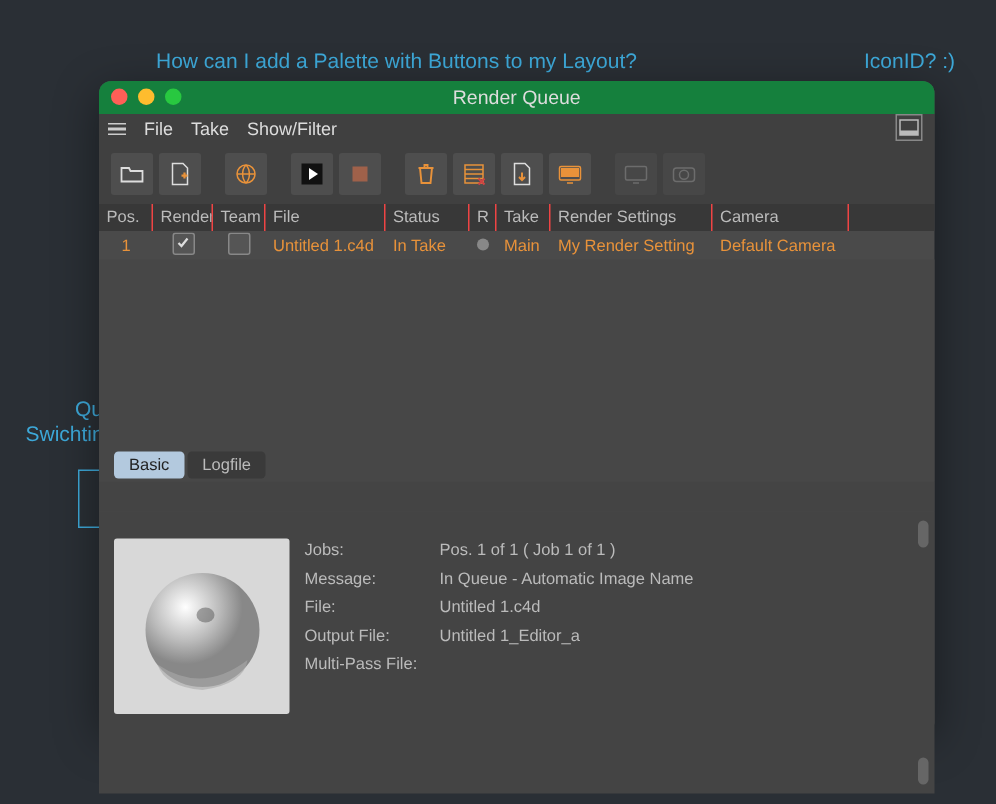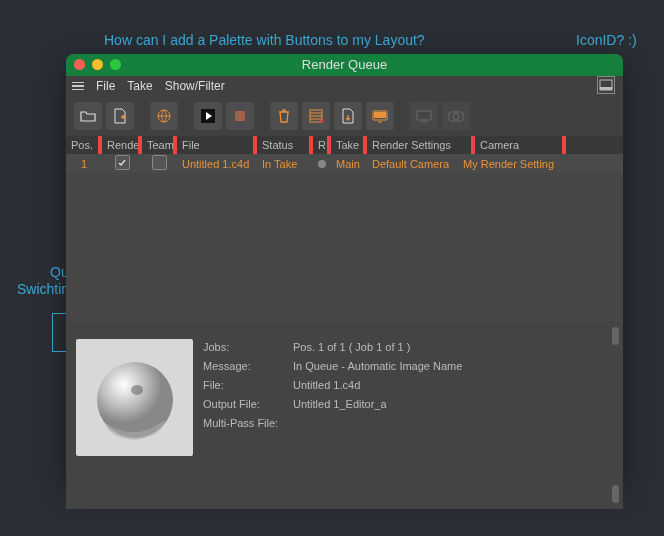--- a/index.html
+++ b/index.html
@@ -9,21 +9,21 @@
 .titlebar{height:22px;background:#15803d;border-radius:8px 8px 0 0;text-align:center;line-height:22px;color:#ddd;font-size:13px;position:relative}
 .traffic{position:absolute;left:8px;top:5px;display:flex;gap:7px}
 .tl{width:11px;height:11px;border-radius:50%}
 .menubar{height:20px;background:#404040;display:flex;align-items:center;padding:0 6px;gap:12px;color:#ddd;font-size:12px;position:relative}
 .hamb{display:flex;flex-direction:column;gap:2px}
 .hamb span{width:12px;height:1.5px;background:#ccc}
 .toolbar{height:40px;background:#404040;display:flex;align-items:center;padding:0 8px;gap:4px}
 .tb-btn{width:28px;height:28px;background:#4e4e4e;border-radius:2px;display:flex;align-items:center;justify-content:center}
 .tb-btn svg{width:18px;height:18px}
 .headers{height:18px;background:#383838;display:flex;align-items:center;font-size:11px;color:#bbb}
-.col{box-sizing:border-box;padding:0 5px;border-right:4px solid #ef4444;height:18px;line-height:18px;overflow:hidden}
+.col{box-sizing:border-box;padding:0 5px;border-right:1px solid #ef4444;height:18px;line-height:18px;overflow:hidden}
 .row{height:19px;display:flex;align-items:center;font-size:11px}
 .row .col{border:none;color:#e8923a}
 .checkbox{width:13px;height:13px;border:1px solid #888;border-radius:2px;display:inline-flex;align-items:center;justify-content:center;background:#555}
 .list-area{height:148px;background:#474747}
 .lower{display:flex;padding:10px;gap:10px;background:#444;height:168px;position:relative}
 .tabs{position:absolute;left:10px;top:-20px;display:flex}
 .tab{padding:3px 10px;font-size:11px;border-radius:3px;background:#3a3a3a;color:#bbb;margin-right:2px}
 .tab.active{background:#b3c9de;color:#222}
 .preview{width:117px;height:117px;background:#d8d8d8;border-radius:2px;display:flex;align-items:center;justify-content:center;margin-top:8px}
 .preview svg{width:100px;height:100px}
@@ -165,26 +165,32 @@
     <div class="col c-ren" style="text-align:center"><span class="checkbox">
           <svg width="10" height="10" viewBox="0 0 10 10">
             <path d="M2 5l2 2 4-5" stroke="#ddd" fill="none" stroke-width="1.5"></path>
           </svg>
         </span></div>
     <div class="col c-team" style="text-align:center"><span class="checkbox"></span></div>
     <div class="col c-file">Untitled 1.c4d</div>
     <div class="col c-stat">In Take</div>
     <div class="col c-r"><span style="display:inline-block;width:8px;height:8px;border-radius:50%;background:#888"></span></div>
     <div class="col c-take">Main</div>
+    <div class="col c-rs">My Render Setting</div>
     <div class="col c-cam">Default Camera</div>
-    <div class="col c-rs">My Render Setting</div>
   </div>
 
   <div class="list-area"></div>
 
+  <div style="position:relative;height:20px;background:#444">
+    <div class="tabs">
+      <div class="tab active">Basic</div>
+      <div class="tab">Logfile</div>
+    </div>
+  </div>
 
   <div class="lower">
     <div class="preview">
       <svg viewBox="0 0 100 100">
         <defs>
           <radialGradient id="g1" cx="35%" cy="30%">
               <stop offset="0%" stop-color="#fff"></stop>
               <stop offset="60%" stop-color="#bbb"></stop>
               <stop offset="100%" stop-color="#888"></stop>
             </radialGradient>

